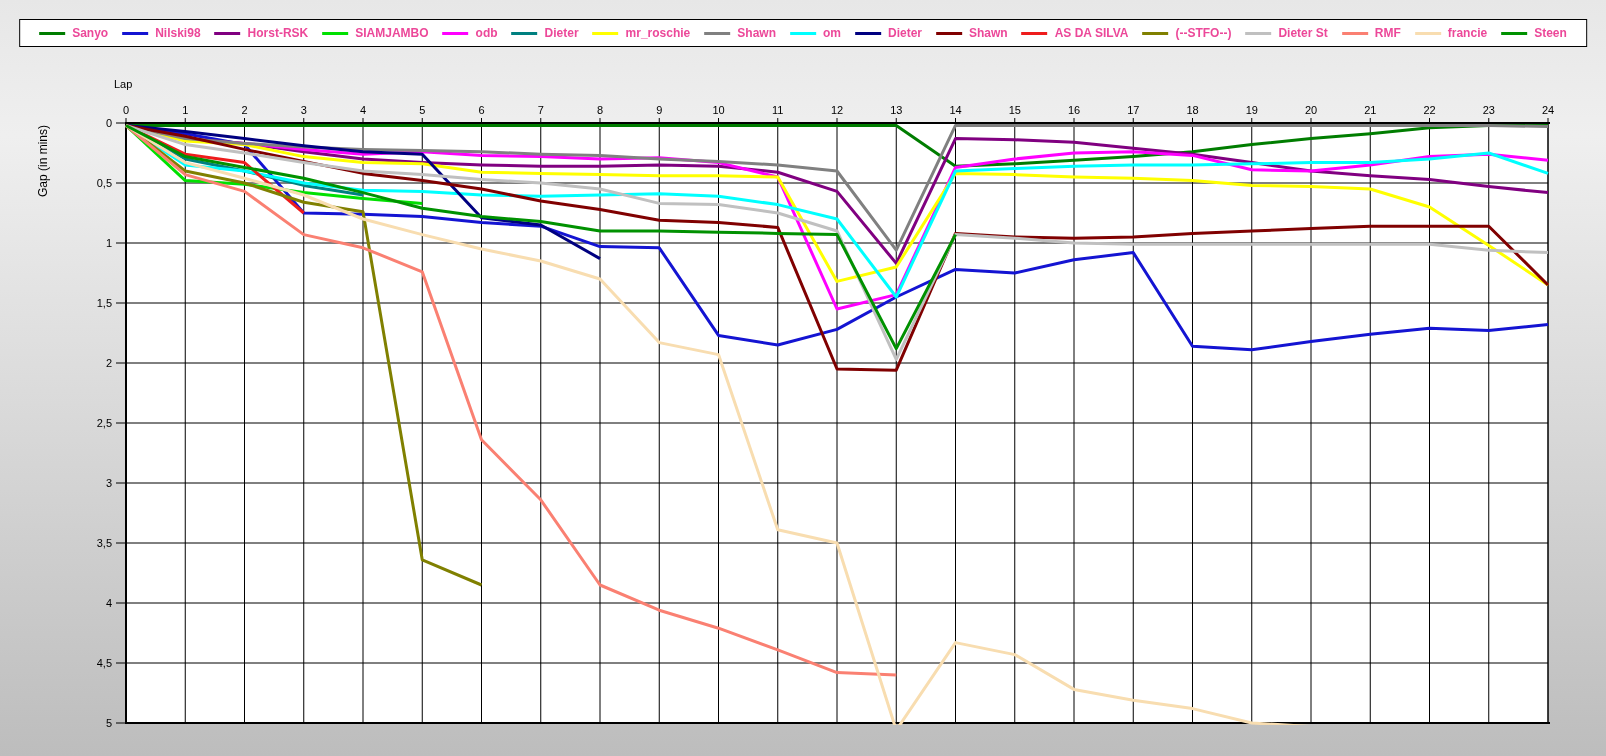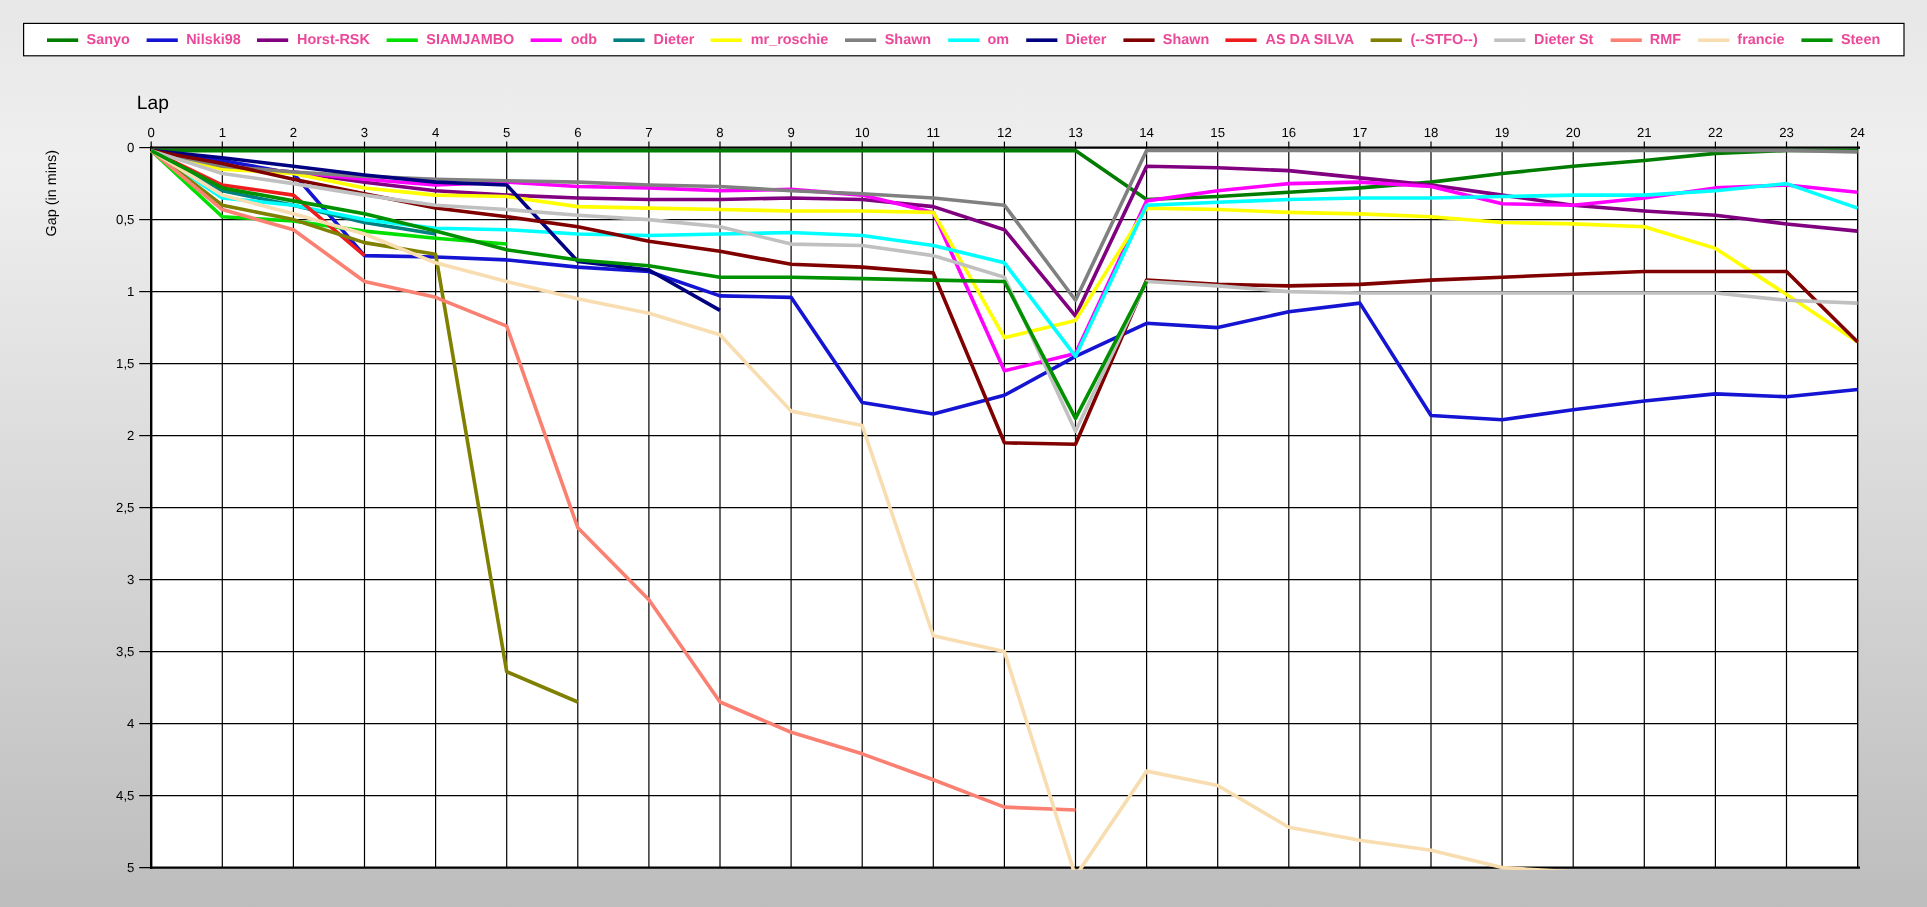--- a/index.html
+++ b/index.html
@@ -11,21 +11,21 @@
   }
   #legend{
     position:absolute;top:19px;left:50%;transform:translateX(-50%);
     background:#ffffff;border:1px solid #000;
     display:flex;align-items:center;white-space:nowrap;
     padding:4px 12px;height:18px;
   }
   .legend-item{display:flex;align-items:center;margin:0 7px;cursor:default;}
   .legend-swatch{display:inline-block;width:26px;height:3px;margin-right:7px;}
   .legend-label{font-size:12px;color:#ec4899;font-weight:bold;}
-  #xlabel{position:absolute;left:114px;top:78px;font-size:16px;color:#000;}
+  #xlabel{position:absolute;left:114px;top:78px;font-size:11px;color:#000;}
   #ylabel{
     position:absolute;left:36px;top:125px;
     font-size:12px;color:#000;
     writing-mode:vertical-rl;transform:rotate(180deg);
   }
   svg{position:absolute;left:0;top:0;}
   text{font-family:"Liberation Sans",sans-serif;}
 </style>
 </head>
 <body>

